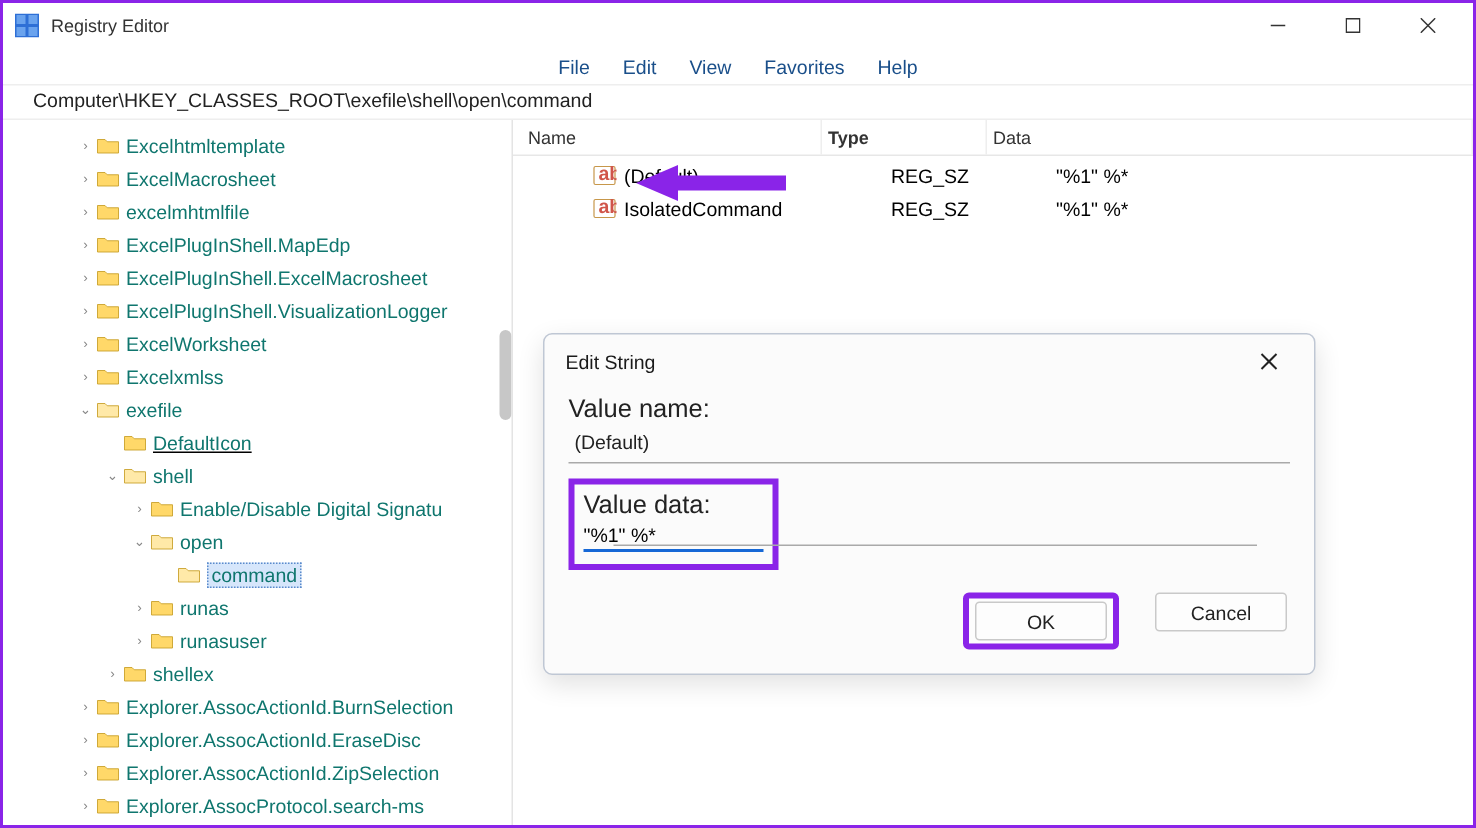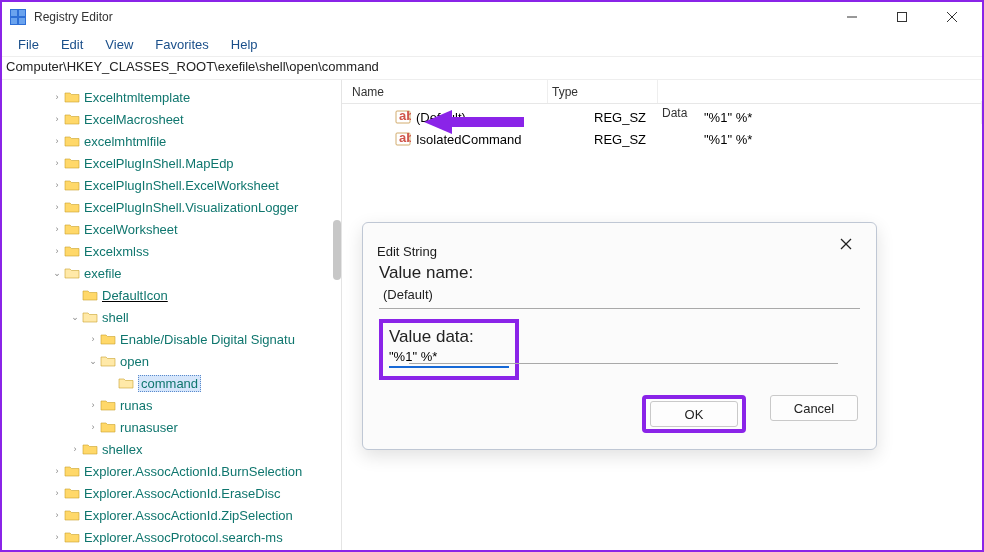--- a/index.html
+++ b/index.html
@@ -4,50 +4,50 @@
 <style>
   * { box-sizing: border-box; margin: 0; padding: 0; font-family: "Segoe UI", sans-serif; font-size: 13px; }
   body { width: 984px; height: 552px; background: #fff; border: 2px solid #8a24e8; overflow: hidden; }
 
   .titlebar { display: flex; align-items: center; height: 30px; padding: 0 8px; gap: 8px; }
   .titlebar .title { flex: 1; font-size: 12px; color: #333; }
   .sysbtns { display: flex; gap: 6px; margin-left: auto; }
   .sysbtn { width: 44px; height: 28px; display: flex; align-items: center; justify-content: center; color: #555; }
   .appicon { width: 16px; height: 16px; display: flex; align-items: center; justify-content: center; }
 
-  .menubar { display: flex; align-items: center; height: 24px; padding: 0 6px; gap: 2px; }
+  .menubar { display: flex; align-items: center; height: 24px; padding: 0 6px; gap: 2px; justify-content: center; }
   .menuitem { padding: 3px 10px; color: #1a4f8a; font-size: 13px; }
 
-  .addressbar { height: 24px; padding: 2px 4px; font-size: 13px; color: #222; border-top: 1px solid #eee; border-bottom: 1px solid #eee; overflow: hidden; white-space: nowrap; }
+  .addressbar { height: 24px; padding: 2px 20px; font-size: 13px; color: #222; border-top: 1px solid #eee; border-bottom: 1px solid #eee; overflow: hidden; white-space: nowrap; }
 
   .content { display: flex; height: calc(100% - 30px - 24px - 24px); }
   .tree { width: 340px; overflow: hidden; position: relative; border-right: 1px solid #e4e4e4; padding-top: 6px; }
   .tree-scroll { position: absolute; right: 0; top: 140px; width: 8px; height: 60px; background: #c7c7c7; border-radius: 4px; }
 
   .node { display: flex; align-items: center; height: 22px; white-space: nowrap; }
   .twisty { width: 14px; color: #888; font-size: 9px; text-align: center; }
   .folder { width: 16px; height: 14px; margin-right: 4px; display: inline-flex; align-items: center; justify-content: center; }
   .node-label { font-size: 13px; color: #0f766e; }
   .selected .node-label { background: #d6e6fb; border: 1px dotted #5a8acb; padding: 0 2px; }
 
   .main { flex: 1; position: relative; }
   .list-head { display: flex; height: 24px; border-bottom: 1px solid #e7e7e7; padding-left: 6px; }
-  .col-name { width: 200px; } .col-type { width: 110px; } .col-data { flex: 1; margin-top: 21px; }
+  .col-name { width: 200px; } .col-type { width: 110px; font-weight: bold; } .col-data { flex: 1; }
   .col { font-size: 12px; color: #333; padding: 0 4px; border-right: 1px solid #eee; height: 100%; display: flex; align-items: center; }
   .rows { padding-top: 2px; }
   .row { display: flex; height: 22px; align-items: center; padding-left: 6px; }
   .valicon { width: 18px; height: 16px; margin-right: 4px; display: inline-flex; align-items: center; justify-content: center; }
   .cell-name { width: 200px; display: flex; align-items: center; margin-left: 46px; }
   .cell-type { width: 110px; }
   .cell-data { flex: 1; }
 
   .arrow { position: absolute; left: 82px; top: 28px; width: 100px; height: 26px; }
 
   .dialog { position: absolute; left: 20px; top: 142px; width: 515px; background: #fbfbfb; border: 1px solid #bfc7d4; border-radius: 6px; box-shadow: 0 6px 18px rgba(0,0,0,0.12); }
-  .dlg-head { display: flex; align-items: flex-end; height: 36px; padding: 0 14px; }
+  .dlg-head { display: flex; align-items: center; height: 36px; padding: 0 14px; }
   .dlg-title { font-size: 13px; color: #1a1a1a; }
   .dlg-close { margin-left: auto; width: 32px; height: 30px; display:flex; align-items:center; justify-content:center; }
   .dlg-body { padding: 4px 16px 10px 16px; }
   .vn-label, .vd-label { font-size: 17px; color: #222; }
   .vn-val { padding: 4px 2px 6px 4px; color: #222; font-size: 13px; }
   .vn-line { border-bottom: 1px solid #a9a9a9; margin-bottom: 10px; }
   .vd-wrap { border: 4px solid #8a24e8; padding: 4px 6px 8px 6px; width: 140px; }
   .vd-input { width: 120px; border: none; border-bottom: 2px solid #1668d6; font-size: 13px; padding: 2px 0; outline: none; background: transparent; }
   .vd-underline { position: absolute; left: 30px; right: 22px; height: 1px; background: #a9a9a9; }
   .dlg-foot { display: flex; justify-content: flex-end; gap: 24px; padding: 10px 18px 16px 0; }
@@ -139,21 +139,21 @@
         </span>
         <span class="node-label">ExcelPlugInShell.MapEdp</span>
       </div>
       <div class="node" style="padding-left: 48px;">
         <span class="twisty">›</span>
         <span class="folder">
           <svg width="16" height="14">
             <path d="M1 3 h5 l1.5 1.5 H15 V12 H1 Z" fill="#ffd869" stroke="#caa22b" stroke-width="0.6"></path>
           </svg>
         </span>
-        <span class="node-label">ExcelPlugInShell.ExcelWorksheet</span>
+        <span class="node-label">ExcelPlugInShell.ExcelMacrosheet</span>
       </div>
       <div class="node" style="padding-left: 48px;">
         <span class="twisty">›</span>
         <span class="folder">
           <svg width="16" height="14">
             <path d="M1 3 h5 l1.5 1.5 H15 V12 H1 Z" fill="#ffd869" stroke="#caa22b" stroke-width="0.6"></path>
           </svg>
         </span>
         <span class="node-label">ExcelPlugInShell.VisualizationLogger</span>
       </div>

